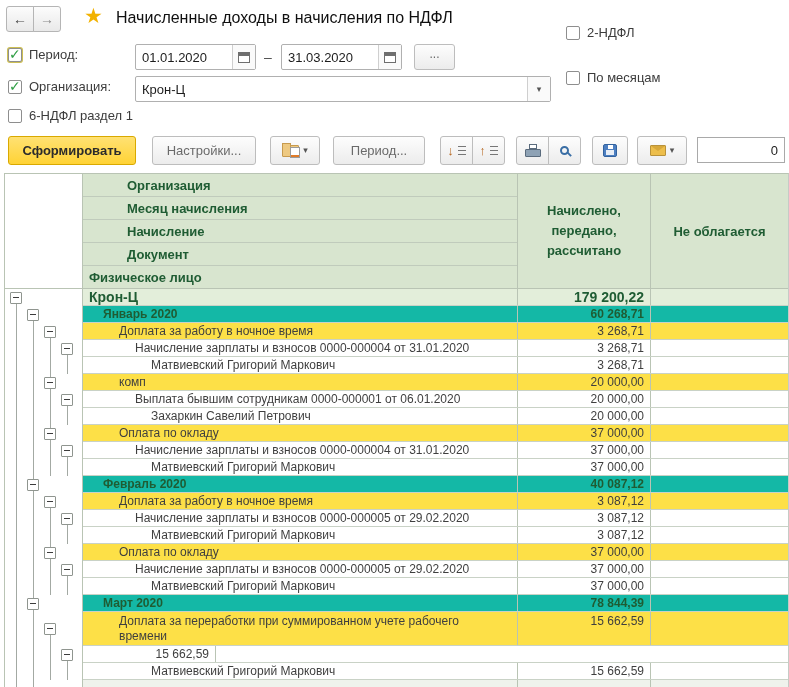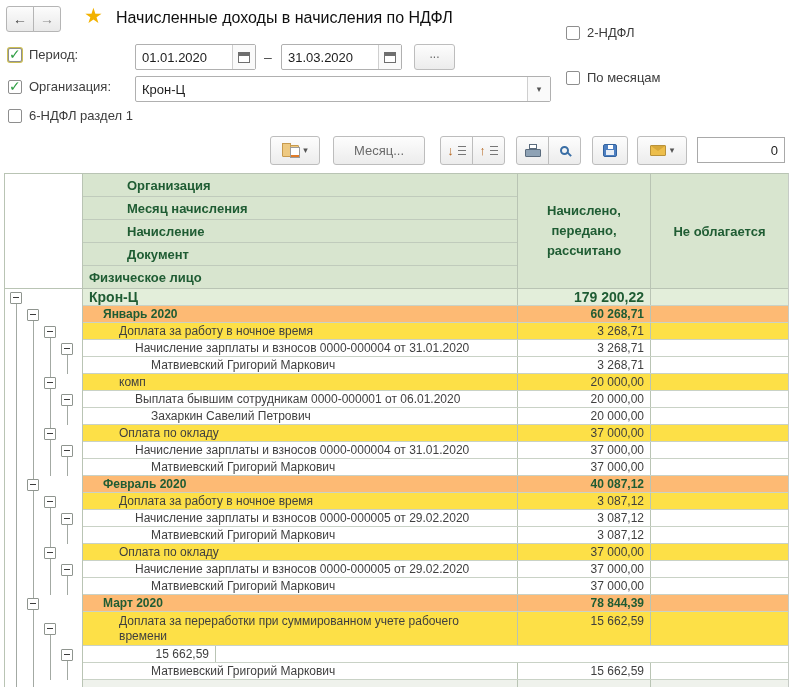--- a/index.html
+++ b/index.html
@@ -76,21 +76,21 @@
   .treecell{width:78px;flex:none;position:relative;background:#fff;border-right:1px solid #b9c4b4;}
   .cwrap{flex:1;display:flex;border-bottom:1px solid #c9d2c6;}
   .trow.partial .cwrap{border-bottom:none;}
   .ctext{width:435px;flex:none;border-right:1px solid #b9c4b4;display:flex;align-items:center;overflow:hidden;line-height:14px;}
   .trow.tall .ctext{align-items:flex-start;padding-top:2px;line-height:15px;padding-right:45px;}
   .cval{width:133px;flex:none;border-right:1px solid #b9c4b4;display:flex;align-items:center;justify-content:flex-end;padding-right:6px;white-space:nowrap;}
   .trow.tall .cval{align-items:flex-start;padding-top:2px;}
   .cexempt{flex:1;}
   .lv0{padding-left:6px;} .lv1{padding-left:20px;} .lv2{padding-left:36px;} .lv3{padding-left:52px;} .lv4{padding-left:68px;}
   .r-org{background:#e3eeda;} .r-org .ctext,.r-org .cval{font-weight:bold;color:#1f5c33;font-size:14px;}
-  .r-month{background:#fdba74;justify-content:flex-end;} .r-month .ctext,.r-month .cval{font-weight:bold;color:#1f5c33;}
+  .r-month{background:#14b8a6;justify-content:flex-end;} .r-month .ctext,.r-month .cval{font-weight:bold;color:#1f5c33;}
   .r-group{background:#fde047;}
   .r-doc,.r-person{background:#fff;}
   .r-partial{background:#eff2ec;}
   .guide{position:absolute;top:0;bottom:0;width:1px;background:#a3a9a3;}
   .guide.stub-top{bottom:auto;height:calc(50% - 6px);}
   .guide.stub-bottom{top:calc(50% + 6px);bottom:0;}
   .tbox{position:absolute;width:12px;height:12px;top:calc(50% - 6px);background:#fff;border:1px solid #8f958f;border-radius:1px;}
   .tbox .minus{position:absolute;left:2px;top:4px;width:6px;height:1px;background:#3c3c3c;}
 </style>
 </head>
@@ -147,25 +147,27 @@
   <div class="chkwrap" style="left:566px;top:70px;">
     <span class="chk"></span>
     <span class="chklabel">По месяцам</span>
   </div>
 
   <div class="chkwrap" style="left:8px;top:108px;">
     <span class="chk"></span>
     <span class="chklabel">6-НДФЛ раздел 1</span>
   </div>
 
+  <div class="btn btn-yellow" style="left:8px;width:128px;">Сформировать</div>
+  <div class="btn" style="left:152px;width:104px;">Настройки...</div>
   <div class="btn" style="left:270px;width:50px;">
     <span class="icon-folder"></span>
     <span class="caret">▾</span>
   </div>
-  <div class="btn" style="left:333px;width:92px;">Месяц...</div>
+  <div class="btn" style="left:333px;width:92px;">Период...</div>
 
   <div class="pair" style="left:440px;">
     <div class="btn" style="width:33px;">
       <span class="sort-arrow">↓</span>
       <span class="sort-lines"></span>
     </div>
     <div class="btn" style="width:33px;">
       <span class="sort-arrow">↑</span>
       <span class="sort-lines"></span>
     </div>

